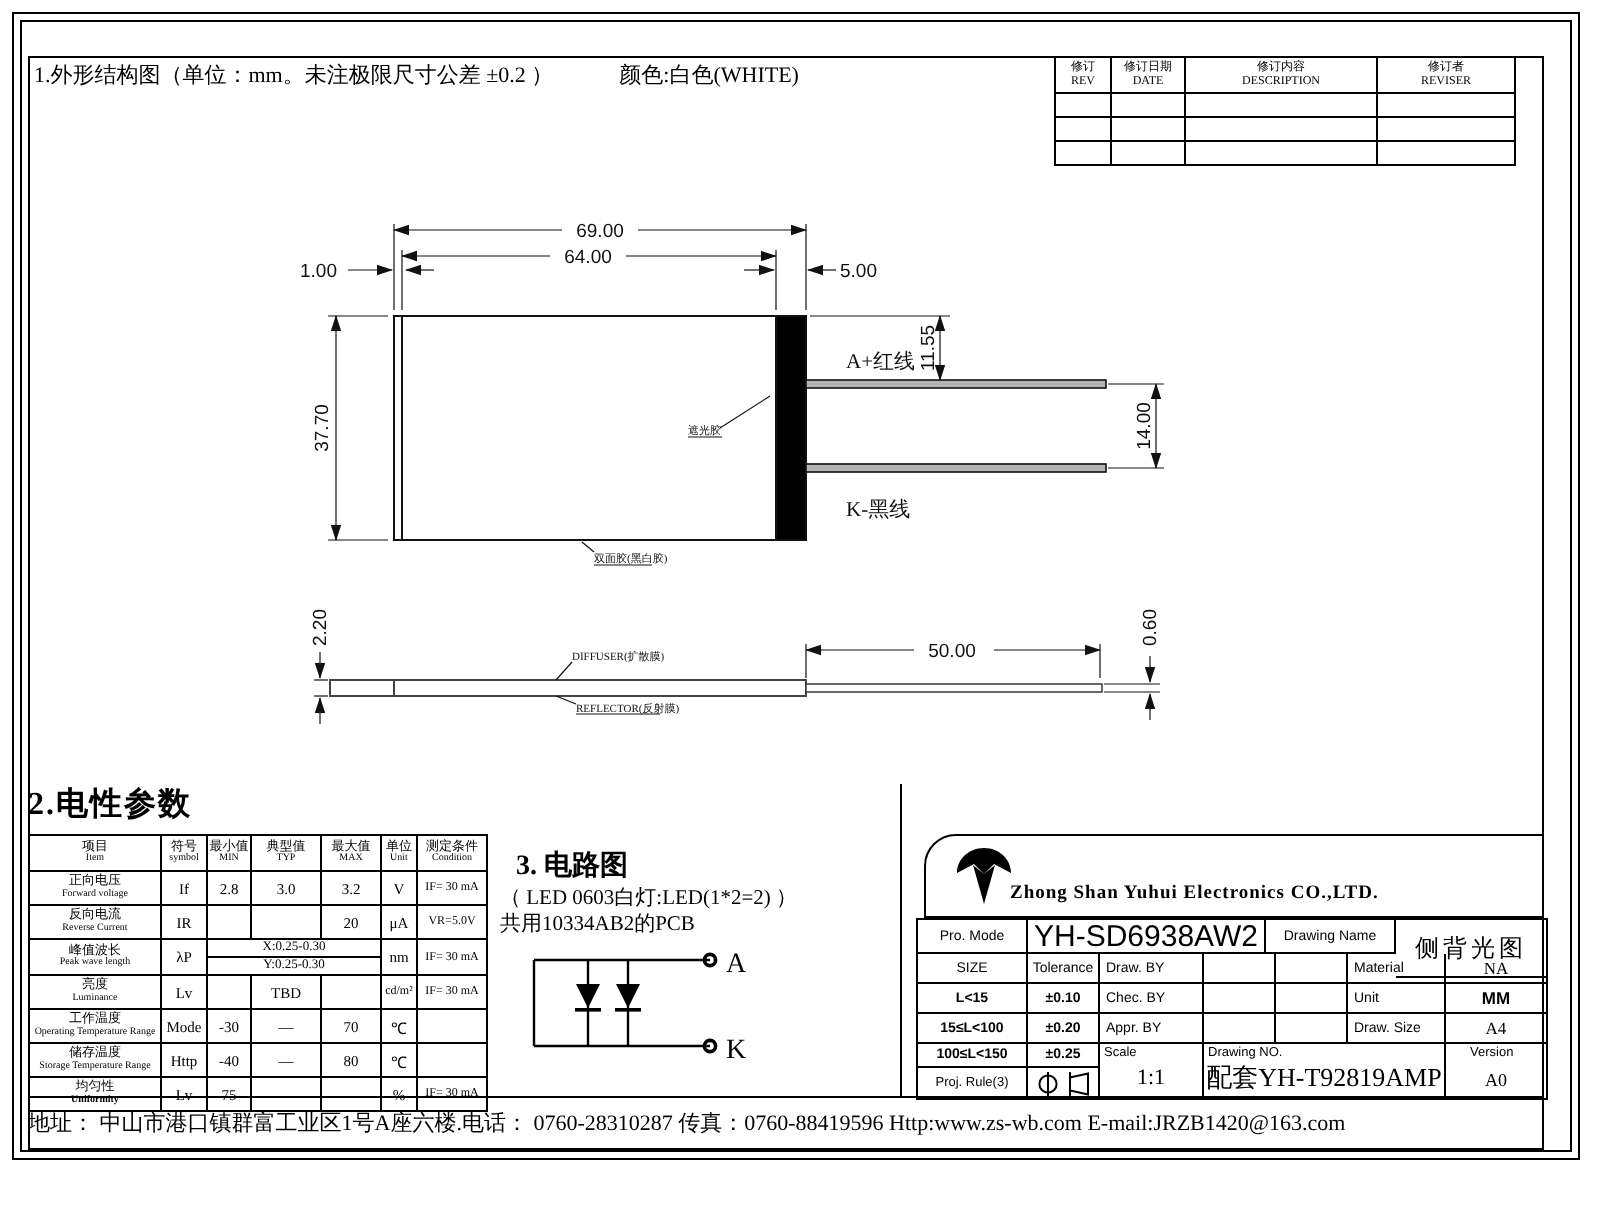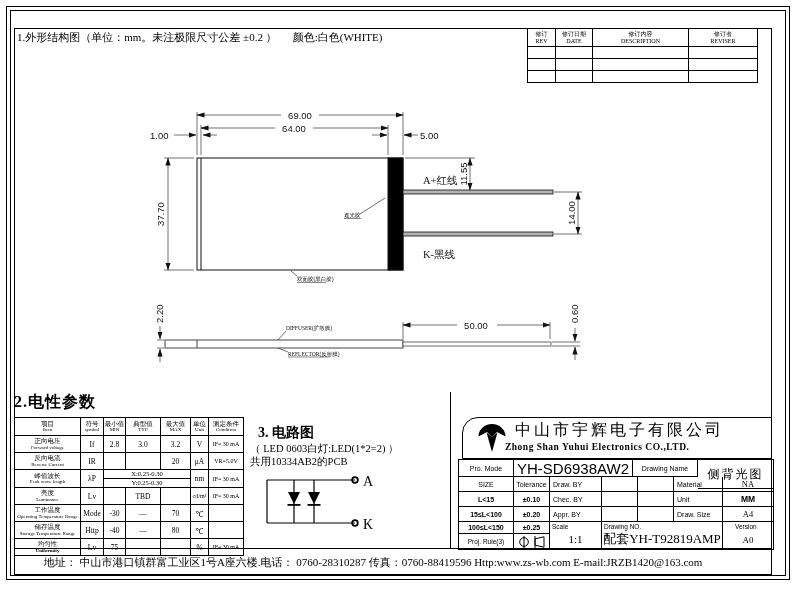--- a/index.html
+++ b/index.html
@@ -1,21 +1,21 @@
 <!DOCTYPE html>
 <html><head>
 <meta charset="utf-8">
 <style>
   html,body{margin:0;padding:0;background:#fff;}
   .sheet{position:relative;width:800px;height:608px;background:#fff;
          font-family:"Liberation Serif",serif;color:#000;overflow:hidden;}
   .abs{position:absolute;}
   .frame{position:absolute;border:1px solid #000;}
   
-  .top-note{left:17px;top:30px;font-size:11px;display:flex;gap:16px;white-space:nowrap;}
+  .top-note{left:17px;top:30px;font-size:11px;display:flex;gap:33px;white-space:nowrap;}
   
   table.rev{position:absolute;left:527px;top:28px;width:230px;border-collapse:collapse;table-layout:fixed;}
   table.rev td{border:1px solid #000;padding:0;text-align:center;vertical-align:middle;}
   table.rev .hd{height:18px;font-size:6px;line-height:1.15;font-family:"Liberation Serif",serif;}
   table.rev .er td{height:11px;}
   
   .sec2-title{left:14px;top:392px;font-size:16px;font-weight:bold;letter-spacing:1px;}
   table.elec{position:absolute;left:14px;top:417px;width:229px;border-collapse:collapse;table-layout:fixed;}
   table.elec td{border:1px solid #000;padding:0;text-align:center;vertical-align:middle;overflow:hidden;}
   table.elec .cn{font-size:6.5px;line-height:7.5px;}
@@ -36,21 +36,21 @@
   .company-cn{position:absolute;left:52px;top:2px;font-size:16px;letter-spacing:3px;white-space:nowrap;}
   .company-en{position:absolute;left:42px;top:24px;font-size:9.5px;font-weight:bold;letter-spacing:.5px;white-space:nowrap;}
   .tb{left:458px;top:459px;width:314px;height:89px;border:1px solid #000;}
   .tb .cell{position:absolute;box-sizing:border-box;border-right:1px solid #000;border-bottom:1px solid #000;
             font-family:"Liberation Sans",sans-serif;font-size:7px;display:flex;align-items:center;justify-content:center;
             overflow:hidden;white-space:nowrap;}
   .tb .noR{border-right:none;} .tb .noB{border-bottom:none;align-items:center;}
   .tb .corner{position:absolute;font-size:6.5px;font-family:"Liberation Sans",sans-serif;left:2px;top:1px;}
   .vline{width:1px;background:#000;}
   .hline{height:1px;background:#000;}
-  .footer{left:14px;top:549px;width:718px;height:26px;line-height:26px;text-align:center;
+  .footer{left:14px;top:549px;width:718px;height:26px;line-height:26px;text-align:left;
           font-size:11px;white-space:nowrap;}
   svg text{font-family:"Liberation Sans",sans-serif;}
   svg text.cjk{font-family:"Liberation Serif",serif;}
 </style>
 </head>
 <body>
 
 <div class="sheet">
 
   <div class="frame" style="left:6px;top:6px;width:782px;height:572px;"></div>
@@ -349,21 +349,20 @@
     </g>
     <text x="101" y="16" font-size="14" fill="#000" style="font-family:'Liberation Serif',serif">A</text>
     <text x="101" y="59" font-size="14" fill="#000" style="font-family:'Liberation Serif',serif">K</text>
   </svg>
 
   <div class="abs company-box">
     <svg style="position:absolute;left:13px;top:5px;" width="32" height="30" viewBox="0 0 32 30">
       <path fill="#000" d="M16,1 C23.5,1 29.5,6.5 29.5,13.5 L21,9 L16,14 L11,9 L2.5,13.5 C2.5,6.5 8.5,1 16,1 Z"></path>
       <path fill="#000" d="M16,14 L21.5,9.5 L16,29 L10.5,9.5 Z"></path>
     </svg>
-    <div class="company-cn">中山市宇辉电子有限公司</div>
     <div class="company-en">Zhong Shan Yuhui Electronics CO.,LTD.</div>
   </div>
 
   <div class="abs tb">
 
     <div class="cell" style="left:0;top:0;width:55px;height:17px;">Pro. Mode</div>
     <div class="cell" style="left:55px;top:0;width:119px;height:17px;font-size:15px;">YH-SD6938AW2</div>
     <div class="cell" style="left:174px;top:0;width:65px;height:17px;">Drawing Name</div>
     <div class="cell noR" style="left:239px;top:0;width:75px;height:29px;font-size:12px;font-family:'Liberation Serif',serif;letter-spacing:2px;">侧背光图</div>
 

